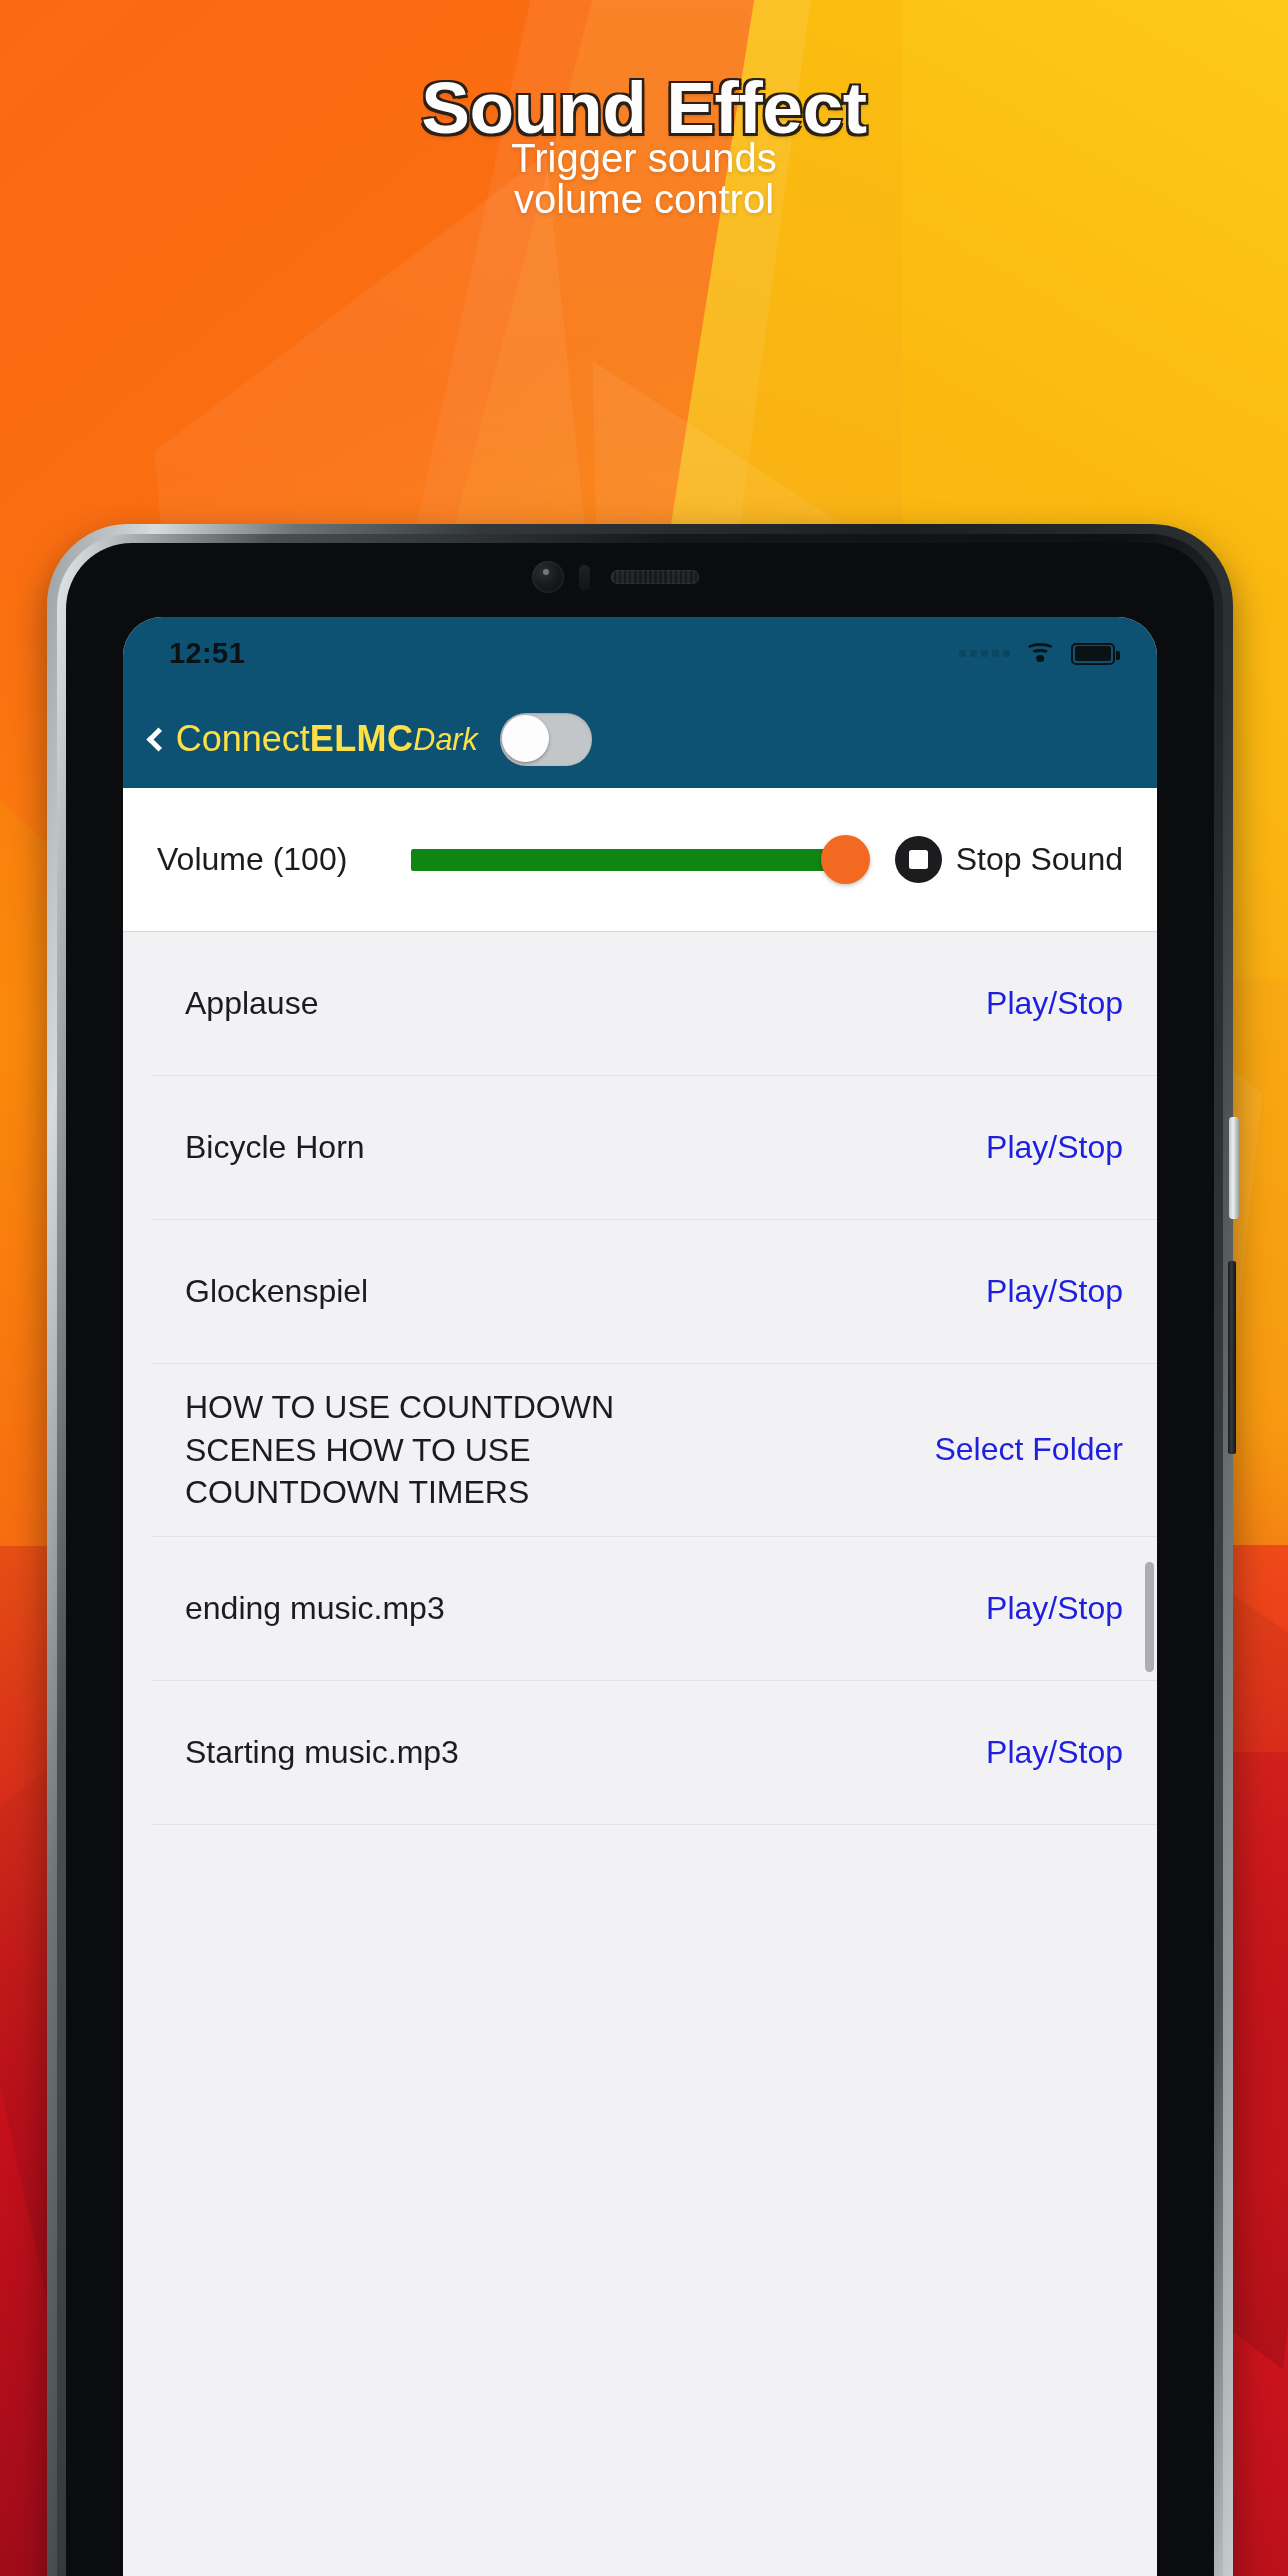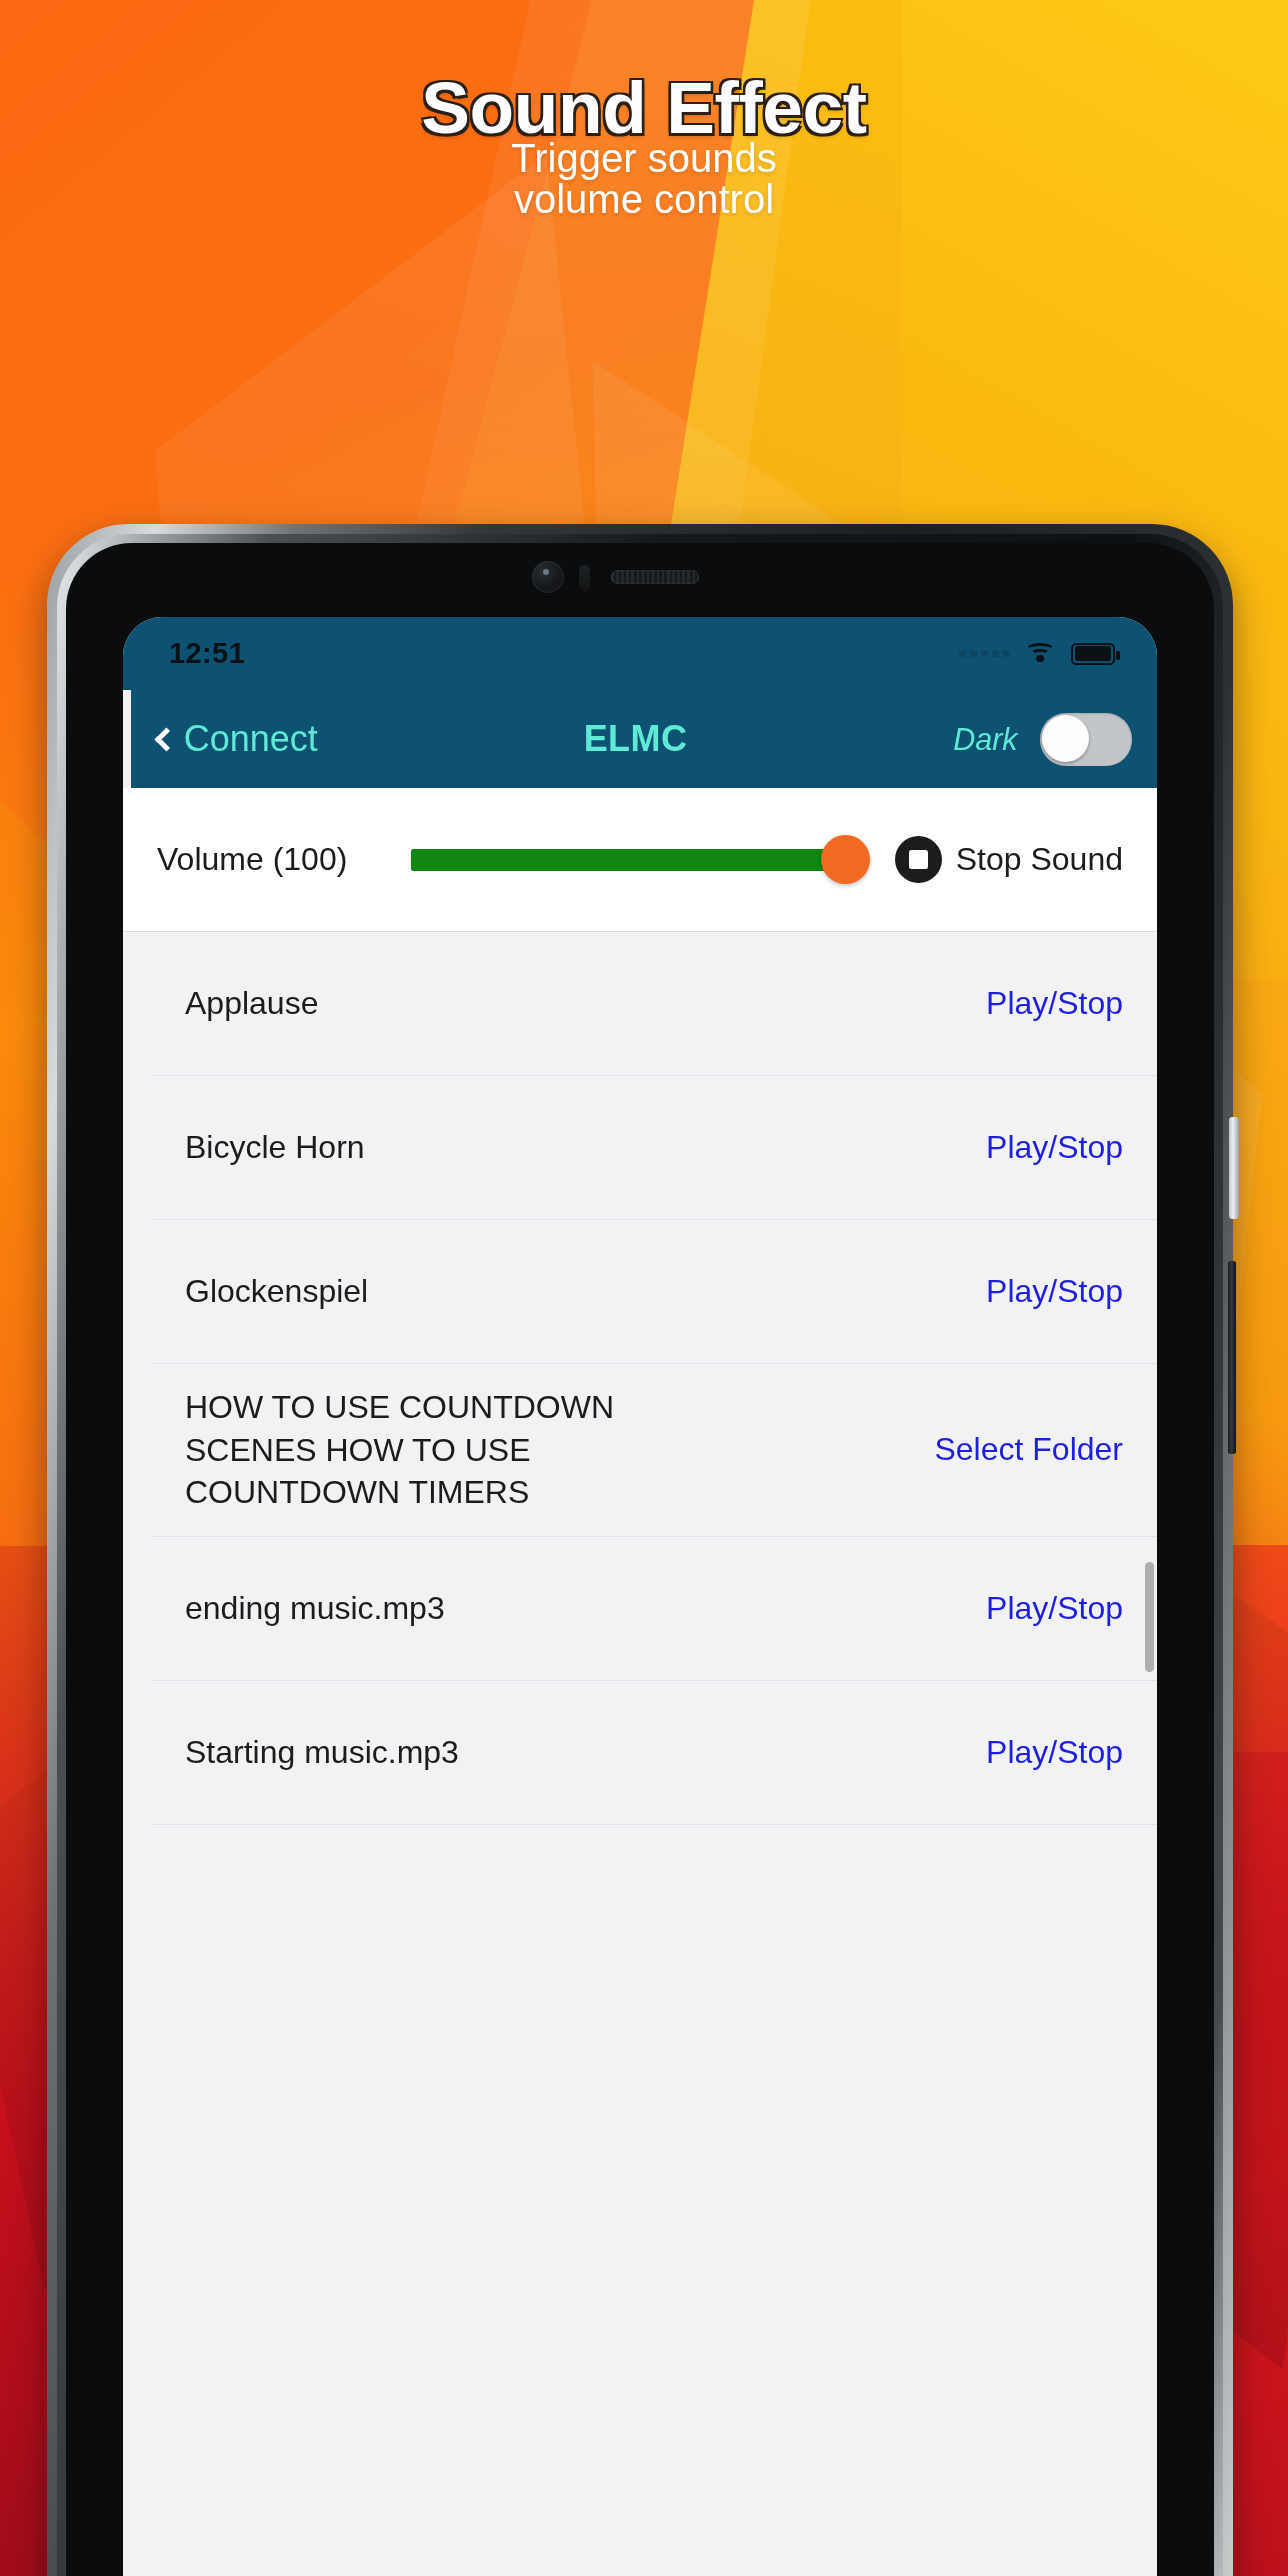--- a/index.html
+++ b/index.html
@@ -179,22 +179,22 @@
                         background:#0b1216; border:none; }
   .batt { position:relative; width:44px; height:22px;
           border:2.5px solid #0b1216; border-radius:5.1px; }
   .batt::before { content:""; position:absolute; inset:1.7px; background:#0b1216; border-radius:2.5px; }
   .batt::after { content:""; position:absolute; right:-6.8px; top:6.8px;
                  width:3.4px; height:8.5px; border-radius:0 1.7px 1.7px 0; background:#0b1216; }
 
   
   .navbar {
     height:98px; background:#0d5272;
-    display:flex; align-items:center; justify-content:space-between;
-    padding:0 25.4px 0 17px; color:#5eead4;margin-left:8px;
+    display:flex; align-items:center; justify-content:flex-start;
+    padding:0 25.4px 0 17px; color:#fde047;
   }
   .nav-back { display:flex; align-items:center; gap:5.1px; cursor:pointer; }
   .chev {
     width:17px; height:17px; border-left:5.1px solid #fff; border-bottom:5.1px solid #fff;
     transform:rotate(45deg); margin-left:10.2px; margin-right:3.4px;
   }
   .nav-back-label { font-size:36px; font-weight:400; }
   .nav-title { font-size:36px; font-weight:700; letter-spacing:0.4px; }
   .nav-right { display:flex; align-items:center; gap:22px; }
   .dark-label { font-size:30.5px; font-style:italic; font-weight:400; }

